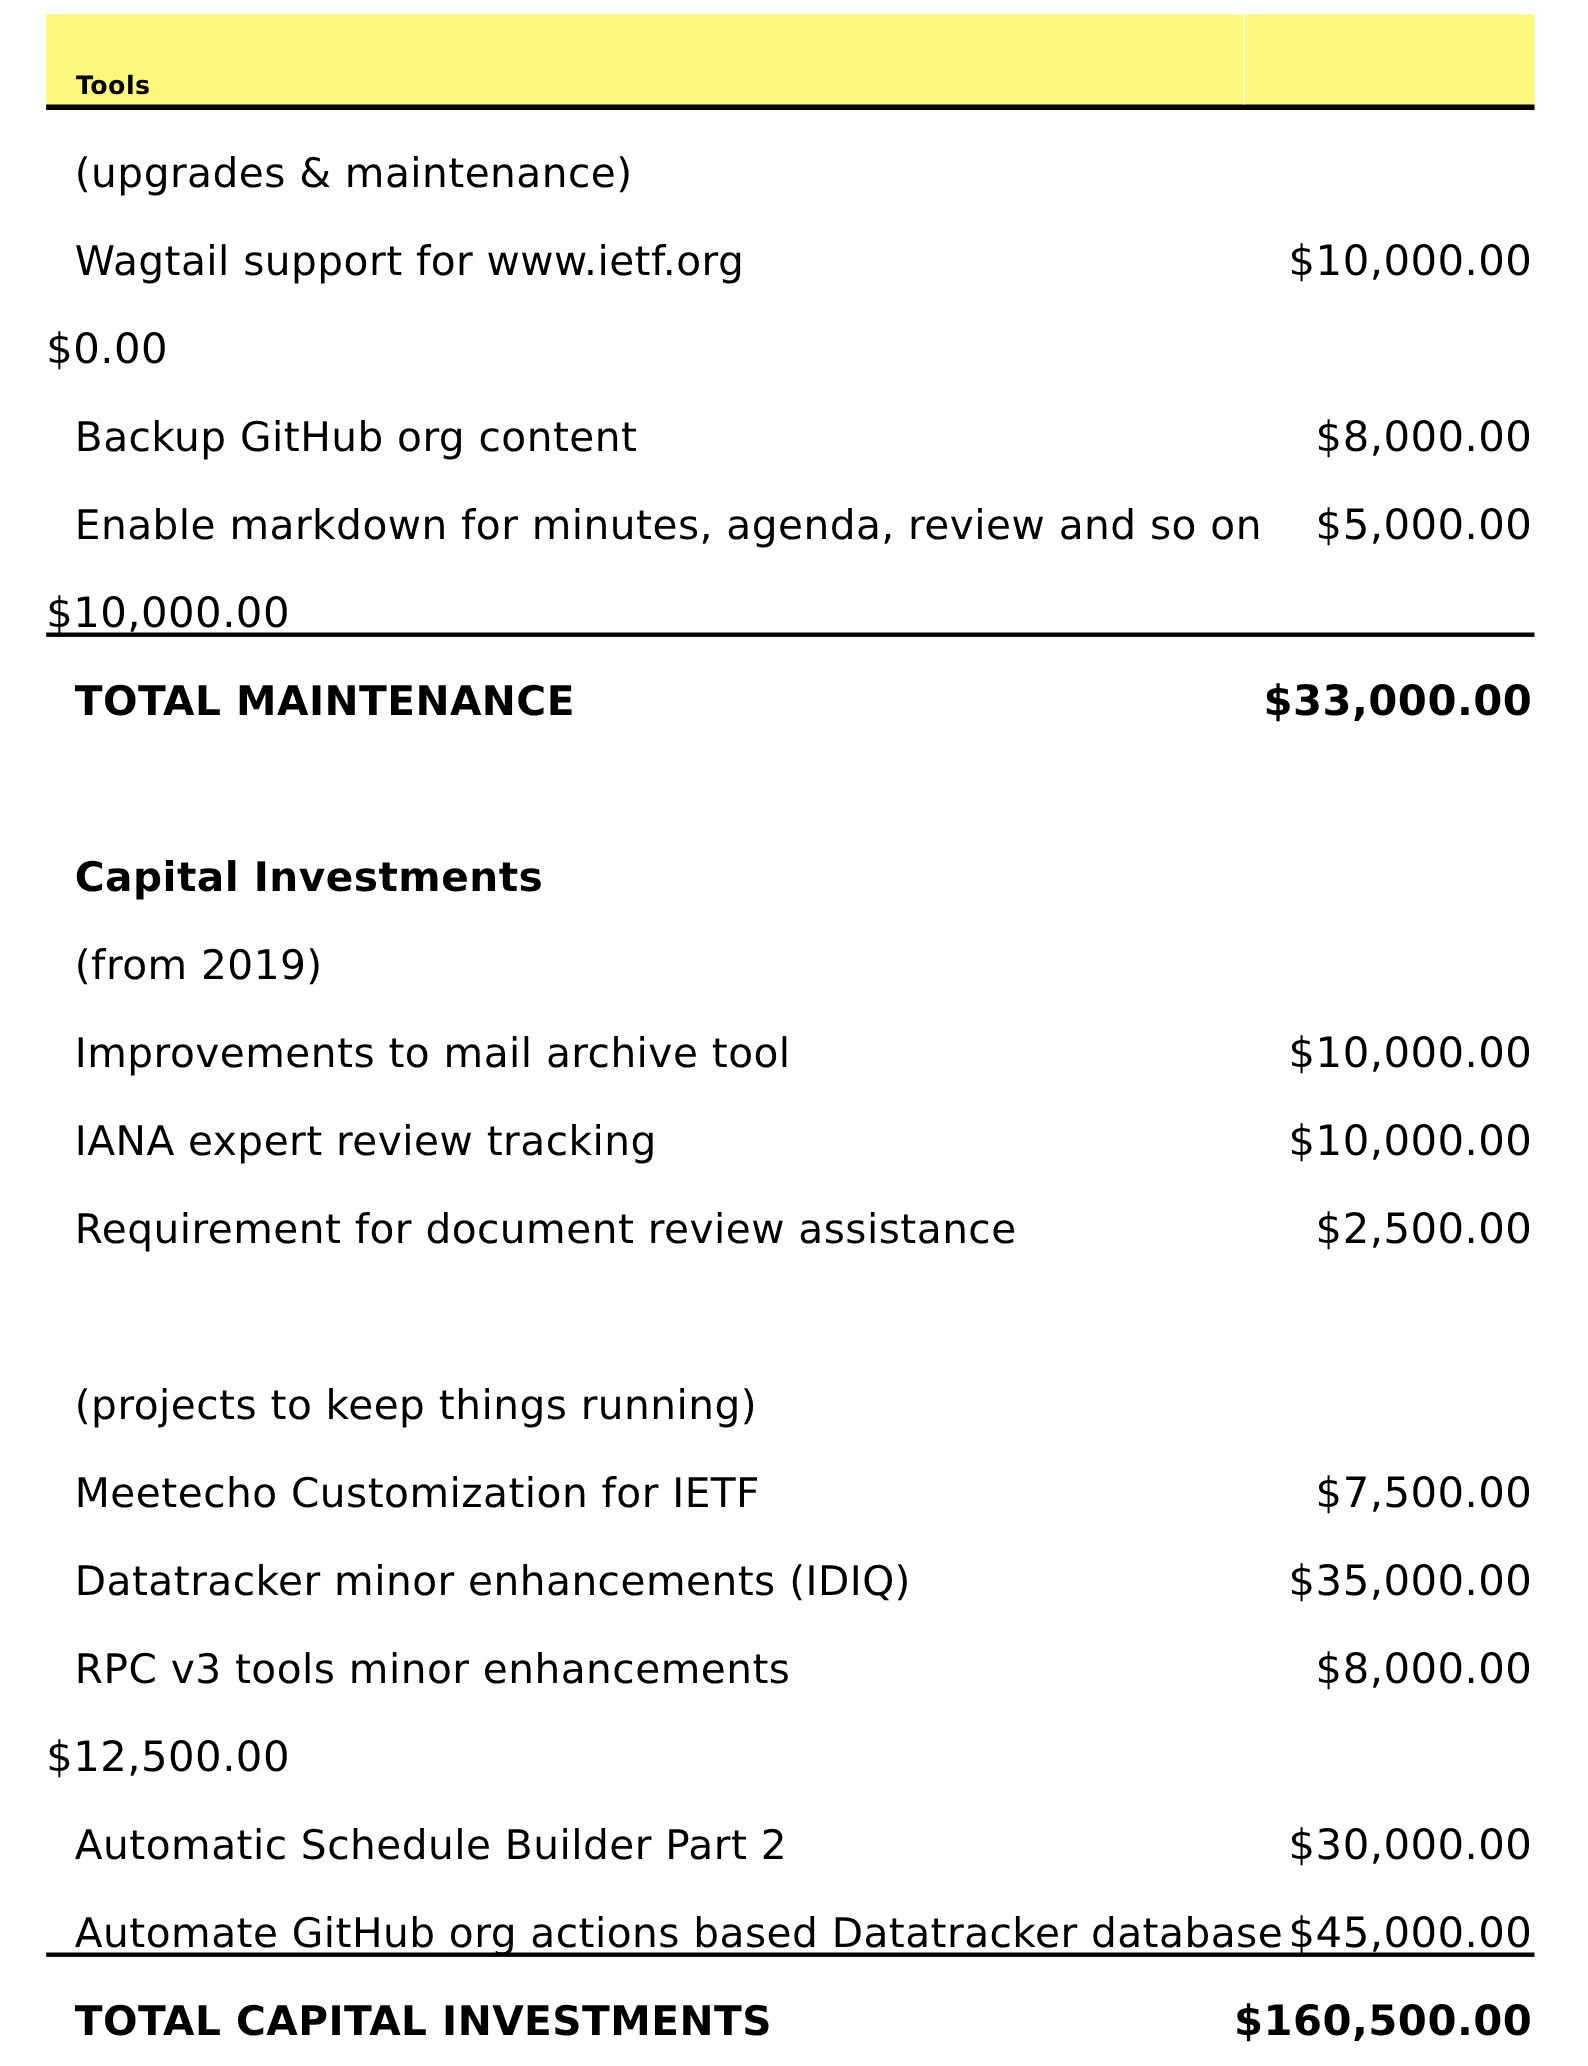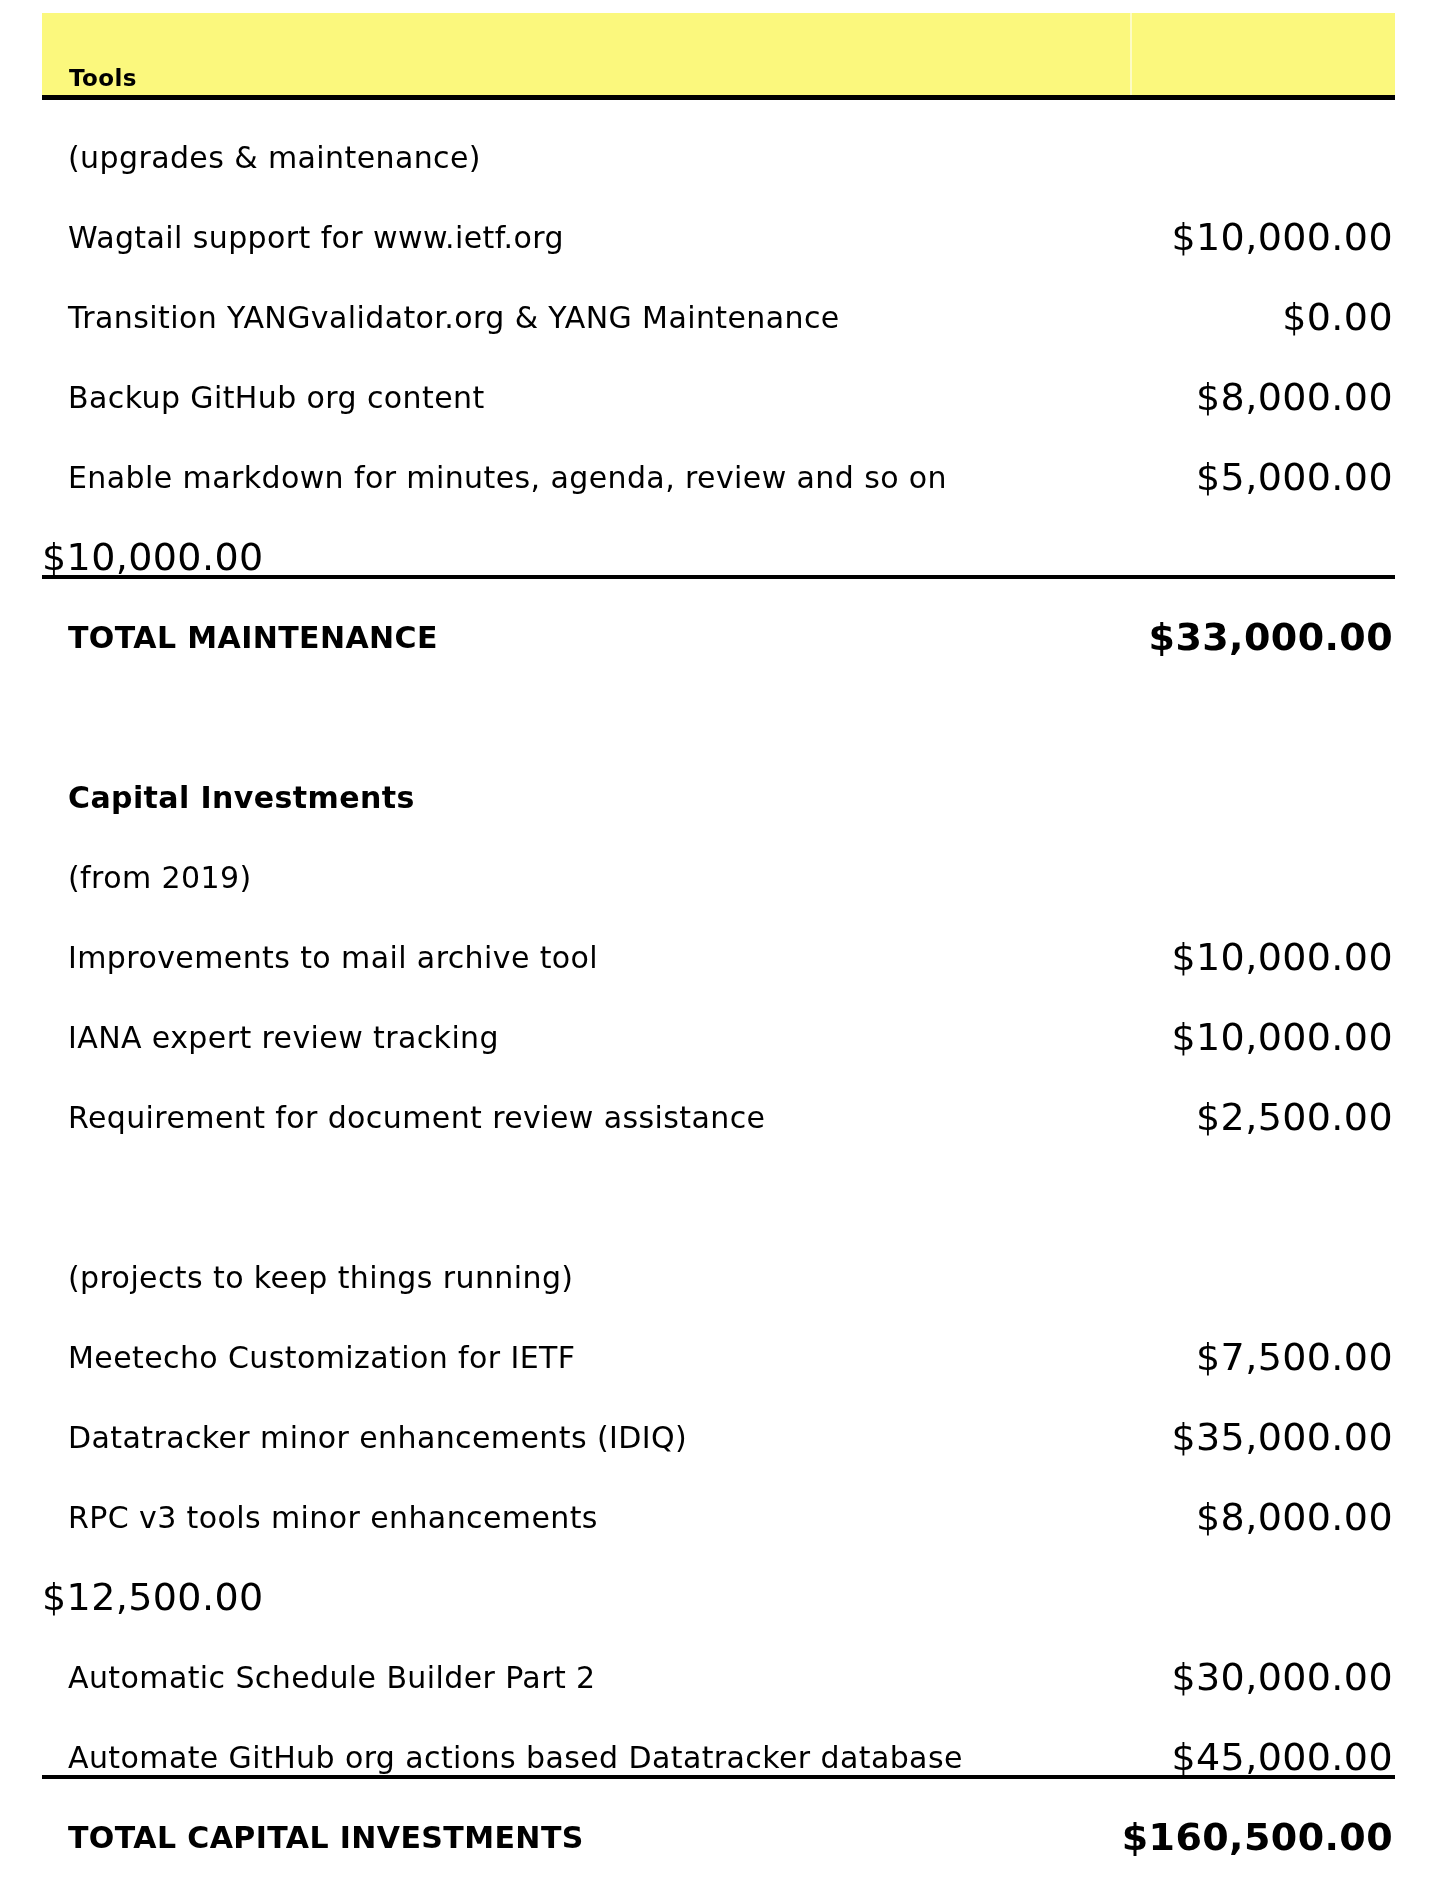--- a/index.html
+++ b/index.html
@@ -50,21 +50,21 @@
     top: 0;
     height: 82px;
     width: 2px;
     background: rgba(255, 255, 255, 0.55);
   }
 
   .spacer-17 { height: 17px; }
 
   .label {
     flex: 1;
-    font-size: 30px;
+    font-size: 37px;
     padding-left: 26px;
     letter-spacing: 0.4px;
     white-space: nowrap;
   }
   .amount {
     font-size: 38px;
     text-align: right;
     padding-right: 2px;
     letter-spacing: 0.4px;
     white-space: nowrap;
@@ -101,21 +101,20 @@
   <div class="row">
     <div class="label">(upgrades &amp; maintenance)</div>
     <div class="amount"></div>
   </div>
 
   <div class="row">
     <div class="label">Wagtail support for www.ietf.org</div>
     <div class="amount">$10,000.00</div>
   </div>
   <div class="row">
-    <div class="label">Transition YANGvalidator.org &amp; YANG Maintenance</div>
     <div class="amount">$0.00</div>
   </div>
   <div class="row">
     <div class="label">Backup GitHub org content</div>
     <div class="amount">$8,000.00</div>
   </div>
   <div class="row">
     <div class="label">Enable markdown for minutes, agenda, review and so on</div>
     <div class="amount">$5,000.00</div>
   </div>

